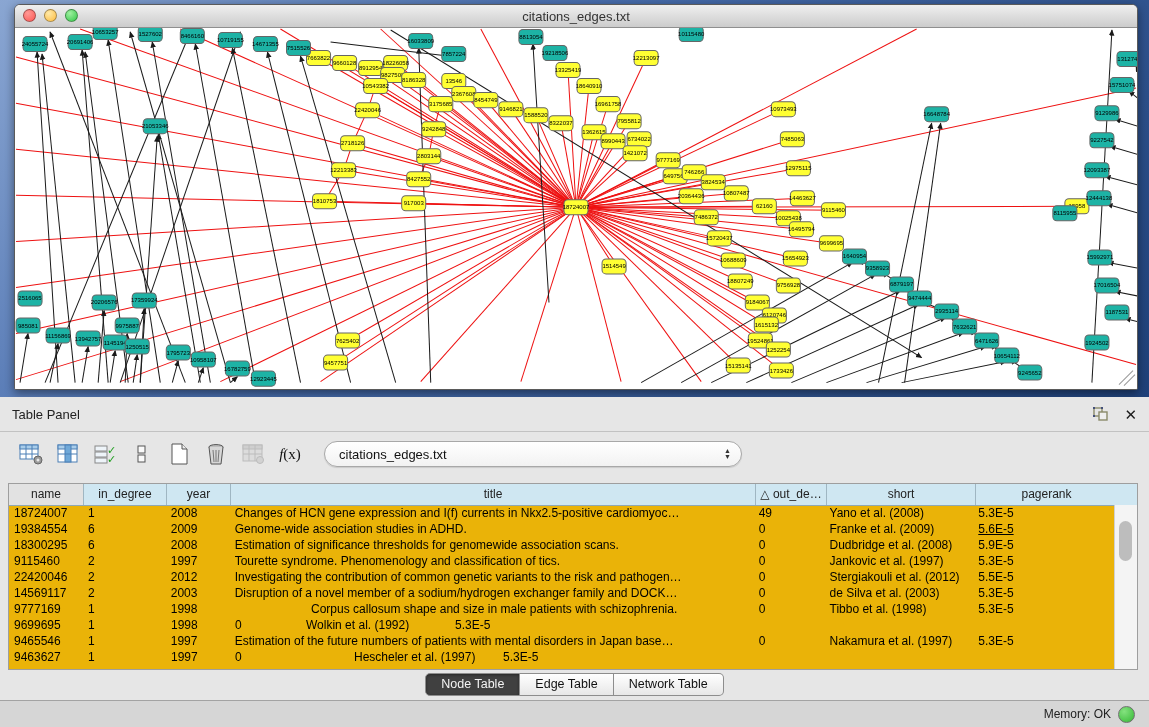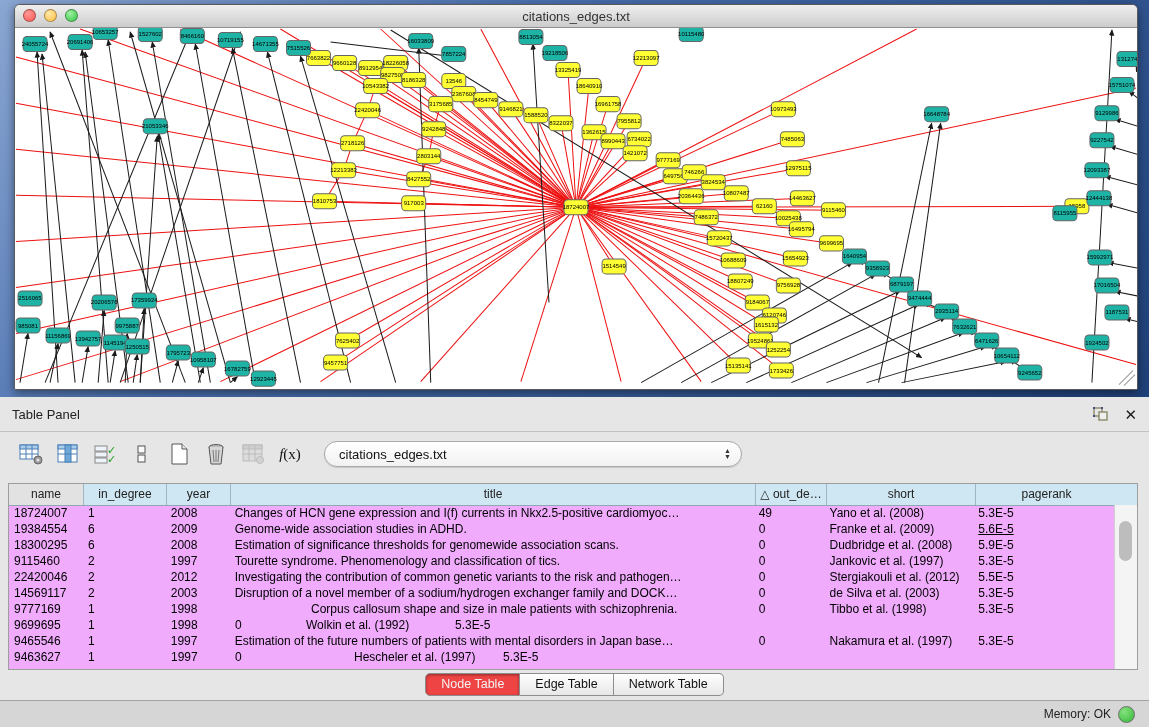--- a/index.html
+++ b/index.html
@@ -32,40 +32,40 @@
   .tp-close{font-size:15px;font-weight:bold;color:#1a1a1a;cursor:pointer;line-height:1;}
   .tp-toolbar{height:44px;display:flex;align-items:center;gap:7px;padding-left:16px;}
   .tbtn{width:30px;height:28px;display:flex;align-items:center;justify-content:center;border-radius:3px;cursor:pointer;}
   .tbtn.fx{font-size:15px;color:#111;font-family:"Liberation Serif","DejaVu Serif",serif;}
   .tselect{margin-left:12px;width:392px;height:24px;background:linear-gradient(#ffffff,#f2f2f2);
     border:1px solid #a8a8a8;border-radius:13px;display:flex;align-items:center;
     padding:0 10px 0 14px;font-size:13px;color:#111;box-shadow:0 1px 1px rgba(0,0,0,.12);cursor:pointer;}
   .tselect .lbl{flex:1;}
   .updown{display:flex;flex-direction:column;line-height:6px;font-size:7px;color:#333;}
   
-  .tp-table{position:absolute;left:8px;top:86px;width:1130px;height:187px;background:#f0abfc;
+  .tp-table{position:absolute;left:8px;top:86px;width:1130px;height:187px;background:#eab308;
     border:1px solid #9e9e9e;box-sizing:border-box;overflow:hidden;}
   .thead{display:flex;height:21px;background:#cfe7f2;border-bottom:1px solid #8fa8b4;}
   .th{box-sizing:border-box;font-size:12px;line-height:21px;text-align:center;color:#222;
     border-left:1px solid #9fb6c2;overflow:hidden;white-space:nowrap;cursor:pointer;}
   .th:first-child{border-left:none;background:#e2e2e2;}
   .tbody{position:absolute;left:0;top:21px;right:22px;bottom:0;}
   .tr{display:flex;height:16px;cursor:default;}
   .td{box-sizing:border-box;font-size:12px;line-height:16px;padding-left:5px;color:#000;
     overflow:hidden;white-space:nowrap;}
   .vscroll{position:absolute;right:0;top:21px;width:22px;bottom:0;background:#f4f4f4;
     border-left:1px solid #d0d0d0;}
   .vthumb{position:absolute;left:4px;top:16px;width:13px;height:40px;border-radius:7px;background:#bdbdbd;}
   
   .tp-tabs{position:absolute;left:0;top:276px;width:1149px;display:flex;justify-content:center;}
   .seg{height:21px;line-height:21px;padding:0 15px;font-size:12.5px;color:#111;cursor:pointer;
     background:linear-gradient(#ffffff,#e7e7e7);border:1px solid #8d8d8d;border-left:none;}
   .seg:first-child{border-left:1px solid #8d8d8d;border-radius:5px 0 0 5px;}
   .seg:last-child{border-radius:0 5px 5px 0;}
-  .seg.sel{background:#ef4444;color:#f3f3f3;box-shadow:inset 0 1px 3px rgba(0,0,0,.4);}
+  .seg.sel{background:#404040;color:#f3f3f3;box-shadow:inset 0 1px 3px rgba(0,0,0,.4);}
   
   .status-bar{position:absolute;left:0;top:700px;width:1149px;height:27px;background:#d6d6d6;
     border-top:1px solid #a3a3a3;display:flex;align-items:center;justify-content:flex-end;
     padding-right:14px;box-sizing:border-box;gap:7px;font-size:12px;color:#222;}
   .mem-dot{width:15px;height:15px;border-radius:50%;border:1px solid #6f6f6f;
     background:radial-gradient(circle at 35% 30%,#84e27f,#35b835);}
 </style>
 </head>
 <body>
 

